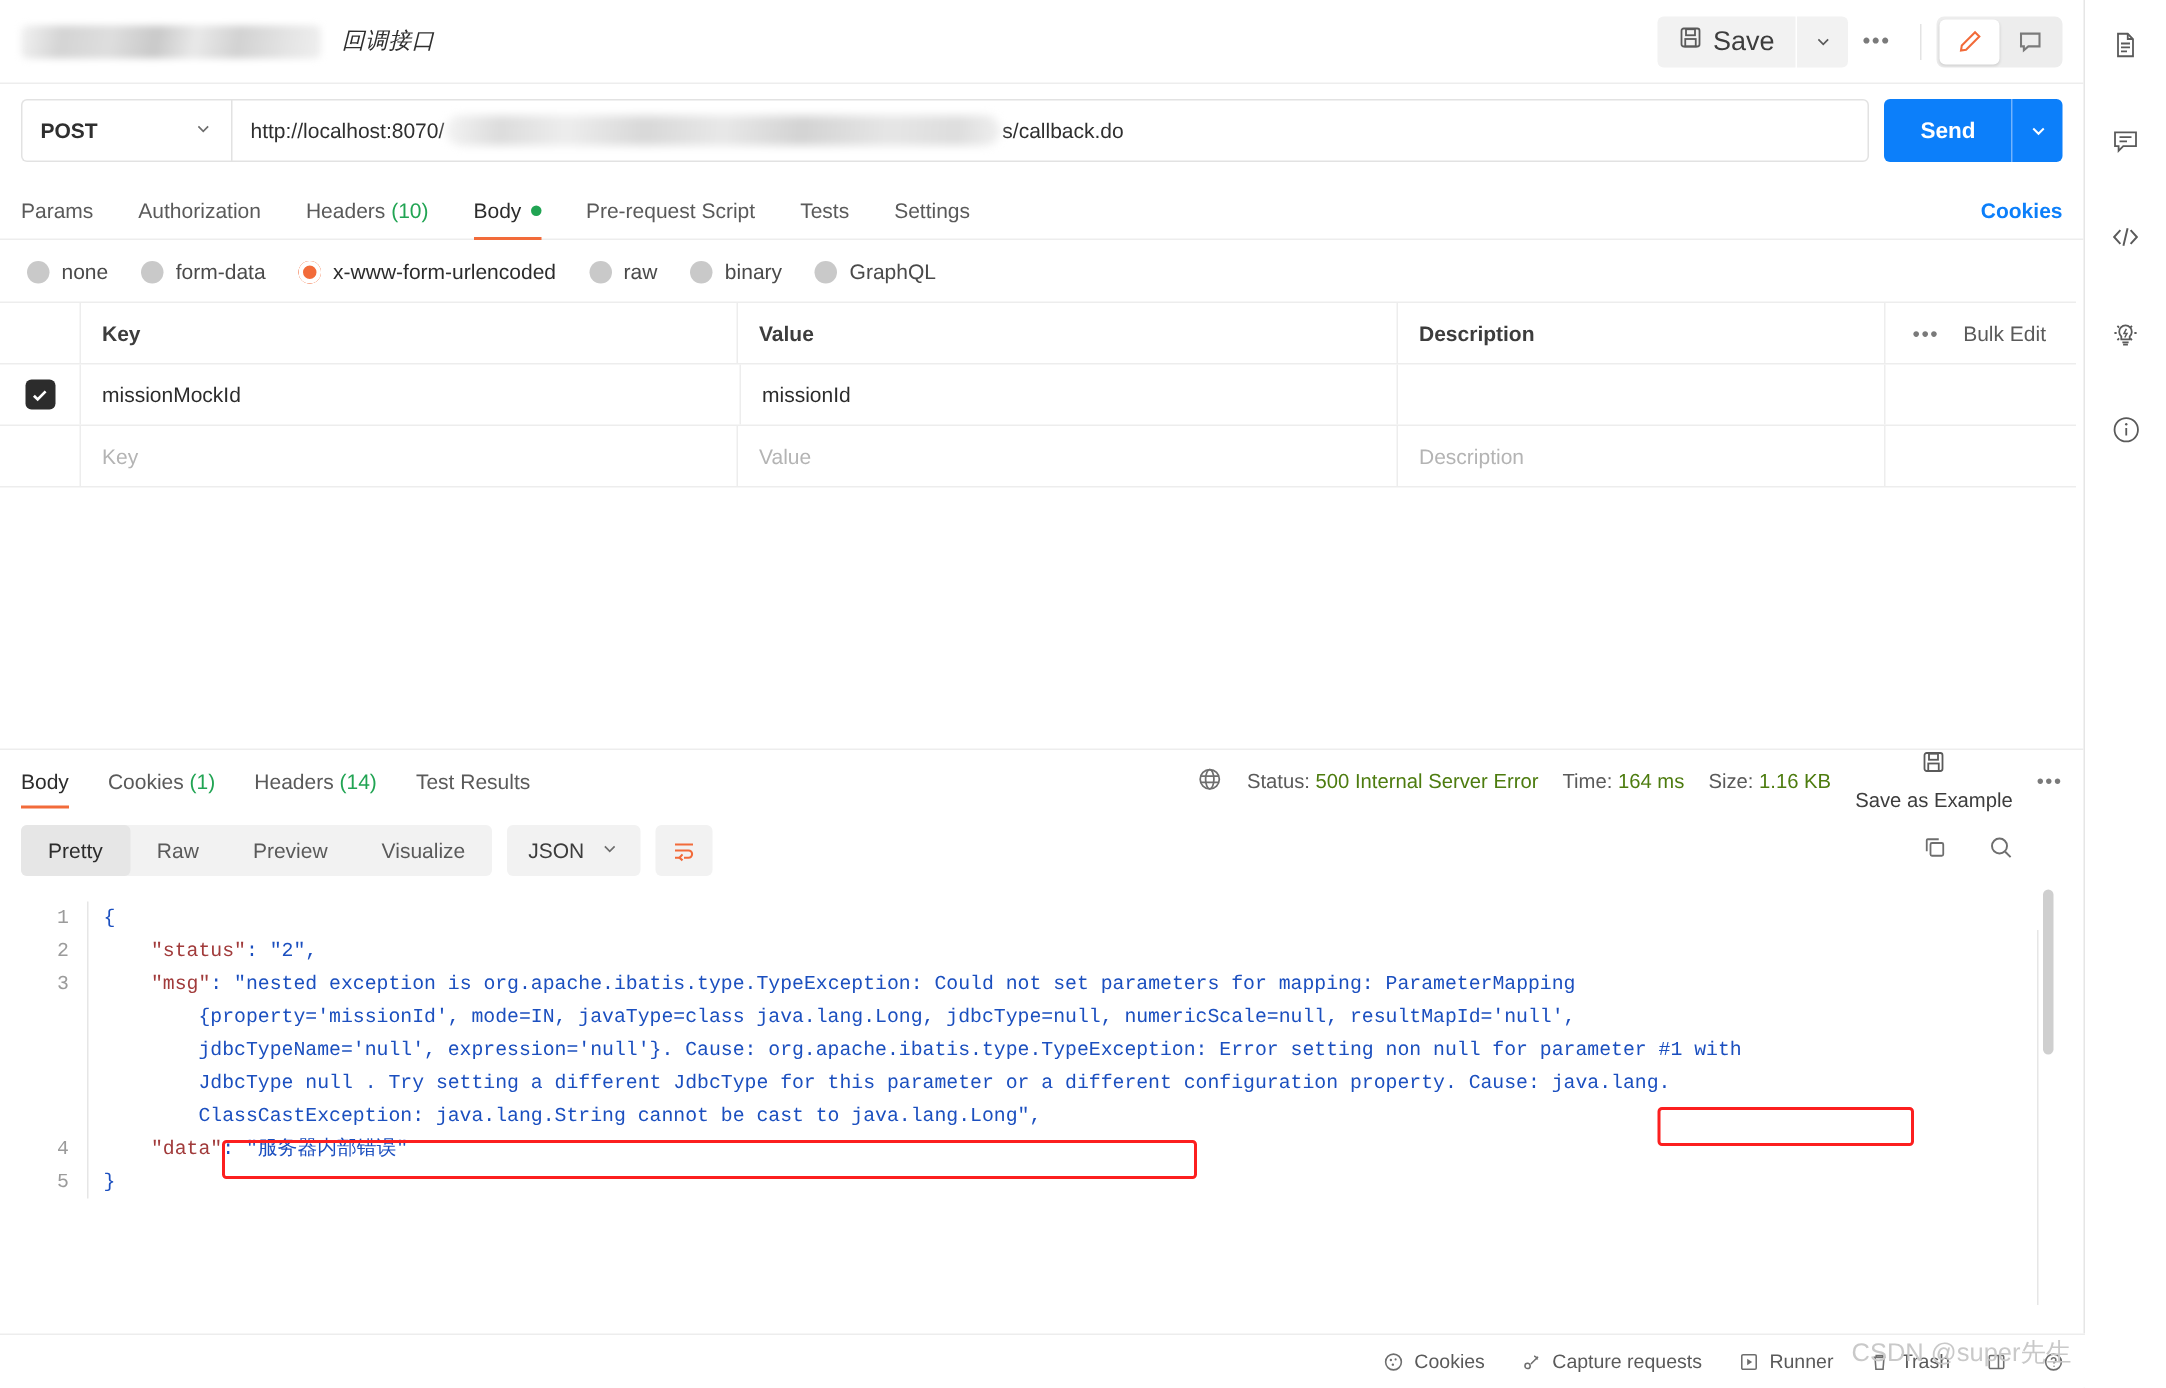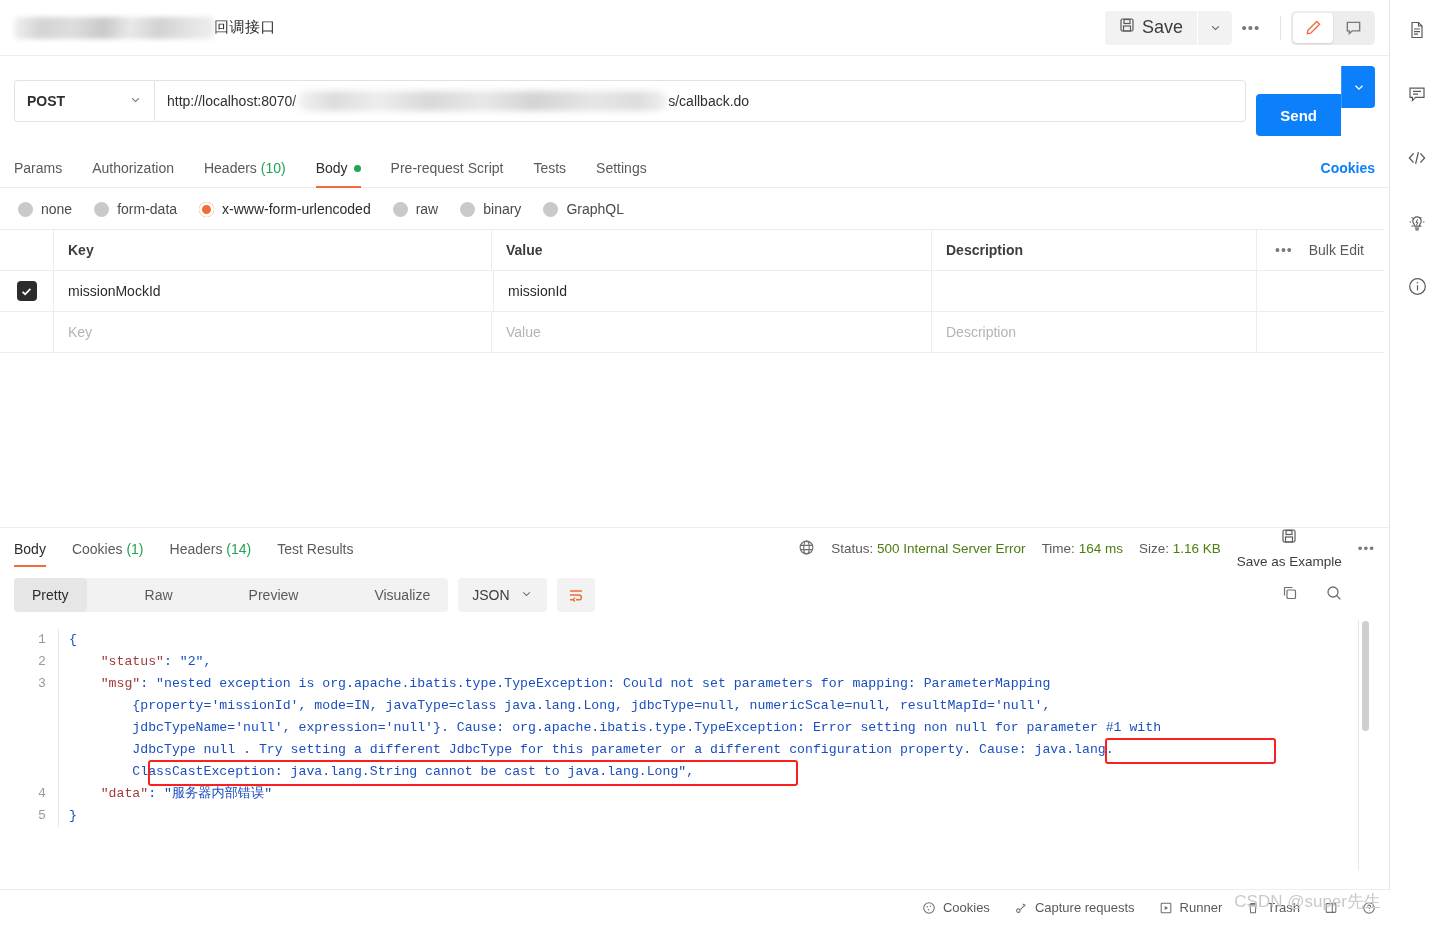--- a/index.html
+++ b/index.html
@@ -16,21 +16,21 @@
   
   .header {
     height: 56px; display: flex; align-items: center;
     padding: 0 14px 0 14px; border-bottom: 1px solid #ededed;
   }
   .blur-block {
     width: 200px; height: 22px; border-radius: 4px;
     background: linear-gradient(100deg,#f2f2f2 0%,#d4d4d4 14%,#dedede 30%,#c9c9c9 45%,#e9e9e9 58%,#d2d2d2 72%,#e4e4e4 88%,#efefef 100%);
     filter: blur(2.4px);
   }
-  .req-title { font-size: 15px; color: #2f2f2f; letter-spacing: .5px; }
+  .req-title { font-size: 15px; color: #2f2f2f; margin-left: 14px; letter-spacing: .5px; font-style: italic; }
   .header-right { margin-left: auto; display: flex; align-items: center; gap: 0; }
   .save-btn {
     display: flex; align-items: center; gap: 7px; height: 34px; padding: 0 14px;
     background: #f2f2f2; border-radius: 4px 0 0 4px; font-size: 18px; color: #3d3d3d; cursor: pointer;
   }
   .save-caret {
     width: 34px; height: 34px; background: #f2f2f2; border-radius: 0 4px 4px 0;
     display: flex; align-items: center; justify-content: center; margin-left: 1px; cursor: pointer;
   }
   .dots-btn { width: 38px; height: 34px; display: flex; align-items: center; justify-content: center; cursor: pointer; color: #7a7a7a; font-size: 15px; letter-spacing: 1px; }
@@ -52,21 +52,21 @@
     display: flex; align-items: center; padding: 0 12px; font-size: 14px; color: #2f2f2f;
     margin-left: -10px; background: #fff; overflow: hidden; white-space: nowrap;
   }
   .url-blur {
     display: inline-block; width: 370px; height: 20px; border-radius: 10px; vertical-align: middle;
     background: linear-gradient(95deg,#f4f4f4 0%,#dcdcdc 10%,#ededed 22%,#d8d8d8 36%,#e8e8e8 50%,#d3d3d3 64%,#e6e6e6 80%,#dddddd 92%,#f0f0f0 100%);
     filter: blur(3px); margin: 0 1px;
   }
   .send-btn {
     height: 42px; background: #0c7ffa; color: #fff; display: flex; align-items: center;
-    border-radius: 4px 0 0 4px; padding: 0 24px; font-size: 15px; font-weight: bold; cursor: pointer; margin-top: 28px;
+    border-radius: 4px 0 0 4px; padding: 0 24px; font-size: 15px; font-weight: bold; cursor: pointer;
   }
   .send-caret {
     height: 42px; width: 34px; background: #0c7ffa; color: #fff; display: flex;
     align-items: center; justify-content: center; border-radius: 0 4px 4px 0;
     border-left: 1px solid #3e96fb; cursor: pointer;
   }
 
   
   .req-tabs { display: flex; align-items: center; padding: 0 14px; border-bottom: 1px solid #ededed; height: 40px; }
   .rtab { font-size: 14px; color: #5a5a5a; margin-right: 30px; height: 40px; line-height: 40px; position: relative; cursor: pointer; }
@@ -105,21 +105,21 @@
   .resp-head { display: flex; align-items: center; height: 42px; border-top: 1px solid #ededed; padding: 0 14px; }
   .resp-tab { font-size: 14px; color: #5a5a5a; margin-right: 26px; height: 42px; line-height: 42px; position: relative; cursor: pointer; }
   .resp-tab.active { color: #2c2c2c; }
   .resp-tab.active::after { content: ""; position: absolute; left: 0; right: 0; bottom: 3px; height: 2px; background: #f26b3a; }
   .cnt { color: #21a453; }
   .resp-meta { margin-left: auto; display: flex; align-items: center; gap: 16px; font-size: 13.5px; color: #5a5a5a; }
   .meta-val { color: #4d7c0f; }
   .sve { display: flex; align-items: center; gap: 7px; cursor: pointer; color: #3d3d3d; flex-direction: column; }
 
   .view-bar { display: flex; align-items: center; padding: 9px 14px; gap: 10px; }
-  .seg { display: flex; background: #f2f2f2; border-radius: 4px; height: 34px; gap: 40px; }
+  .seg { display: flex; background: #f2f2f2; border-radius: 4px; height: 34px; }
   .seg-item { display: flex; align-items: center; padding: 0 18px; font-size: 14px; color: #5a5a5a; border-radius: 4px; cursor: pointer; }
   .seg-item.active { background: #e6e6e6; color: #2c2c2c; }
   .fmt { display: flex; align-items: center; gap: 10px; height: 34px; padding: 0 14px; background: #f2f2f2; border-radius: 4px; font-size: 14px; color: #3d3d3d; cursor: pointer; }
   .wrap-btn { width: 38px; height: 34px; background: #f2f2f2; border-radius: 4px; display: flex; align-items: center; justify-content: center; cursor: pointer; }
   .view-right { margin-left: auto; display: flex; align-items: center; gap: 26px; padding-right: 32px; }
   .ic-btn { cursor: pointer; color: #6e6e6e; }
 
   
   .code-wrap { position: relative; padding: 8px 0 0 0; }
   .code { display: flex; font-family: "Liberation Mono", monospace; font-size: 13.2px; line-height: 22px; }

